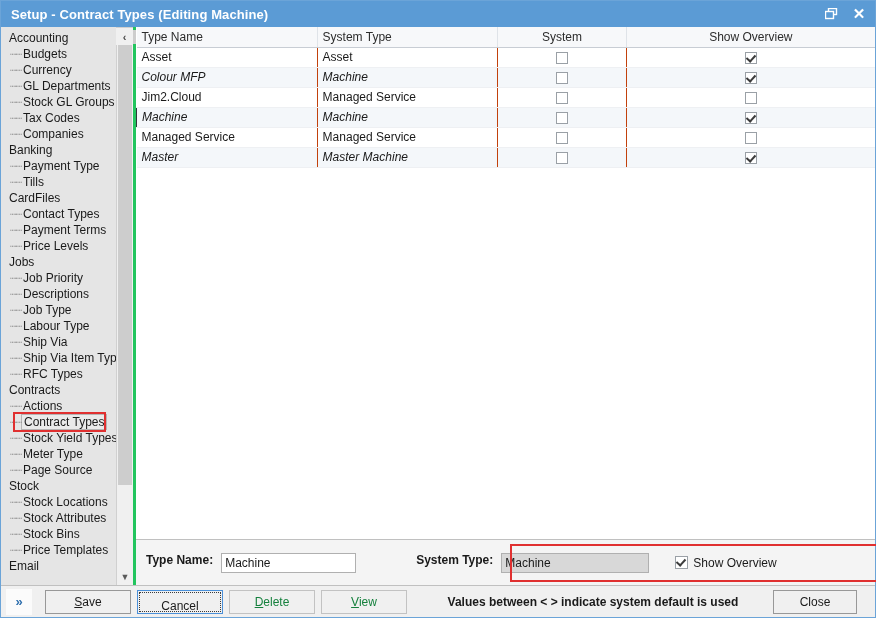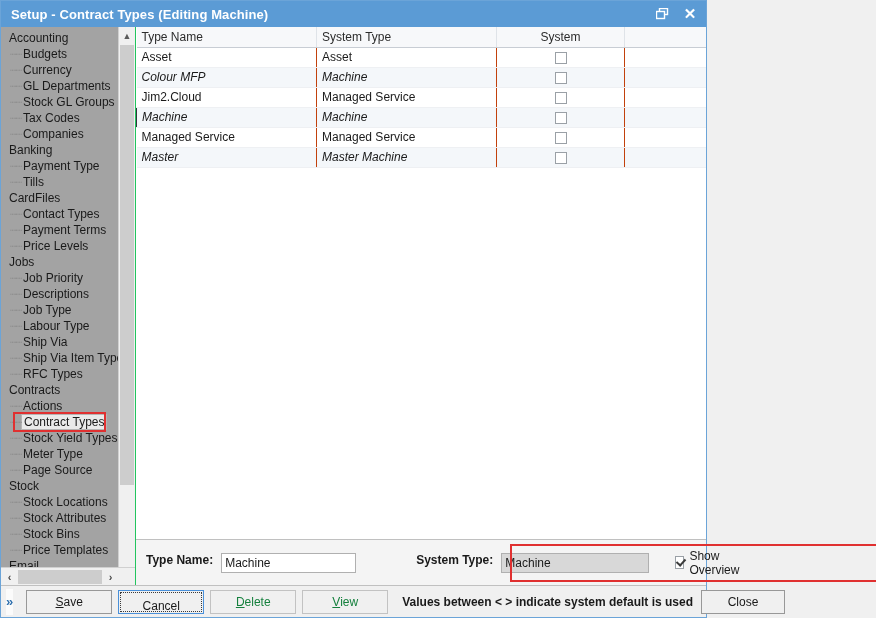--- a/index.html
+++ b/index.html
@@ -3,21 +3,21 @@
 <meta charset="utf-8">
 <style>
   html,body{margin:0;padding:0;}
   body{
     width:876px;height:618px;overflow:hidden;
     font-family:"Liberation Sans", sans-serif;
     font-size:12px;color:#1a1a1a;
     background:#f0f0f0;
   }
   .window{
-    position:relative;width:707px;height:618px;box-sizing:border-box;
+    position:relative;width:876px;height:618px;box-sizing:border-box;
     border:1px solid #6ba4d8;background:#f0f0f0;
     display:flex;flex-direction:column;
   }
   
   .titlebar{
     height:26px;min-height:26px;background:#5b9bd5;
     display:flex;align-items:center;justify-content:space-between;
     padding:0 2px 0 10px;box-sizing:border-box;
   }
   .titlebar .title{
@@ -30,22 +30,22 @@
     color:#ffffff;font-size:13px;cursor:default;
   }
   .tb-btn svg{display:block;}
   .tb-btn.close{font-size:15px;font-weight:bold;padding-bottom:1px;}
 
   
   .body{flex:1;display:flex;min-height:0;background:#ffffff;}
 
   
   .sidebar{
-    width:135px;min-width:135px;position:relative;background:#a3a3a3;
-    display:flex;flex-direction:column;border-right:1px solid #22c55e;
+    width:135px;min-width:135px;position:relative;background:#e5e5e5;
+    display:flex;flex-direction:row;border-right:3px solid #22c55e;
     box-sizing:border-box;
   }
   .tree{
     flex:1;overflow:hidden;position:relative;padding:3px 0 0 6px;
     box-sizing:border-box;
   }
   .node{height:16px;line-height:16px;white-space:nowrap;font-size:12px;position:relative;}
   .node.root{padding-left:2px;color:#1a1a1a;}
   .node.child{padding-left:16px;color:#1a1a1a;}
   .node.child .dash{

